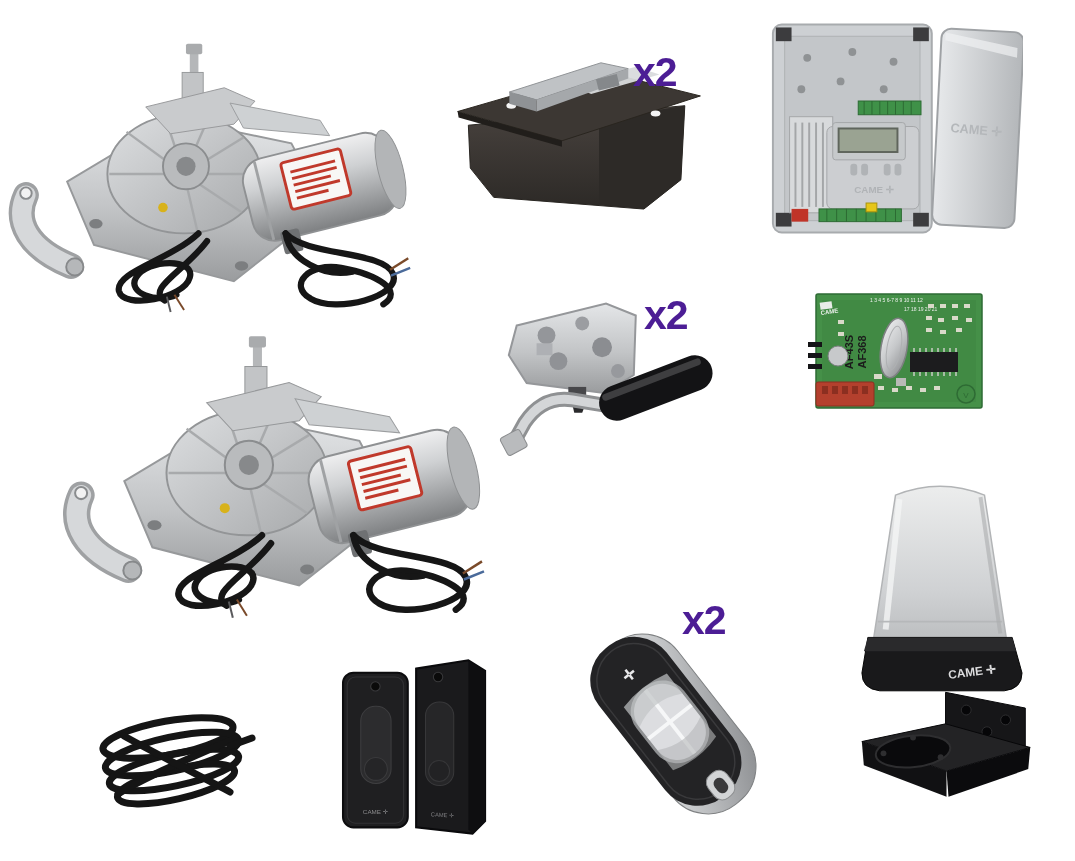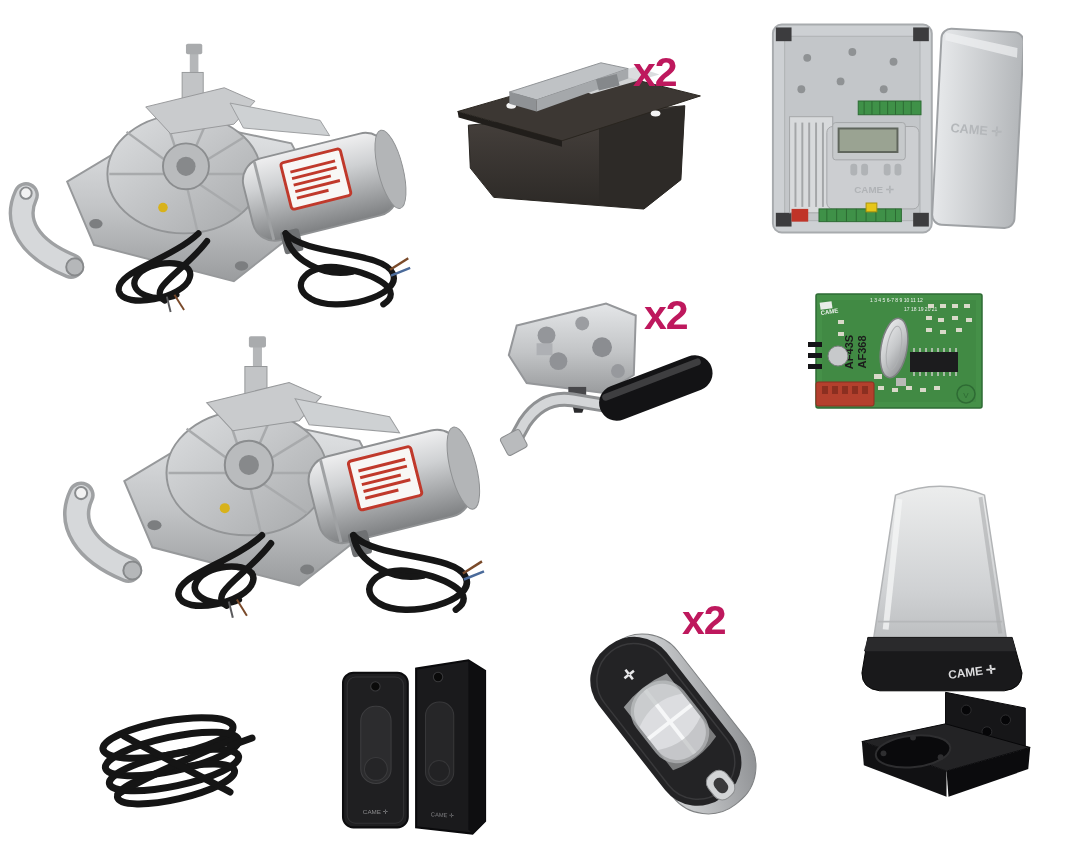--- a/index.html
+++ b/index.html
@@ -1,20 +1,20 @@
 <!DOCTYPE html>
 <html><head>
 <meta charset="utf-8">
 <style>
   html,body{margin:0;padding:0;background:#ffffff;}
   .canvas{position:relative;width:1075px;height:861px;background:#ffffff;overflow:hidden;
           font-family:"Liberation Sans",sans-serif;}
   .item{position:absolute;}
   .qty{position:absolute;font-family:"Liberation Sans",sans-serif;font-weight:700;
-       font-size:41px;color:#be185d;letter-spacing:-1px;line-height:1;}
+       font-size:41px;color:#4c1d95;letter-spacing:-1px;line-height:1;}
   svg{display:block;}
   text{font-family:"Liberation Sans",sans-serif;}
 </style>
 </head>
 <body>
 
 <svg width="0" height="0" xmlns="http://www.w3.org/2000/svg" xmlns:xlink="http://www.w3.org/1999/xlink" style="position:absolute">
   <defs>
     <linearGradient id="gMetal" x1="0" y1="0" x2="0" y2="1">
       <stop offset="0" stop-color="#e4e6e8"></stop>

